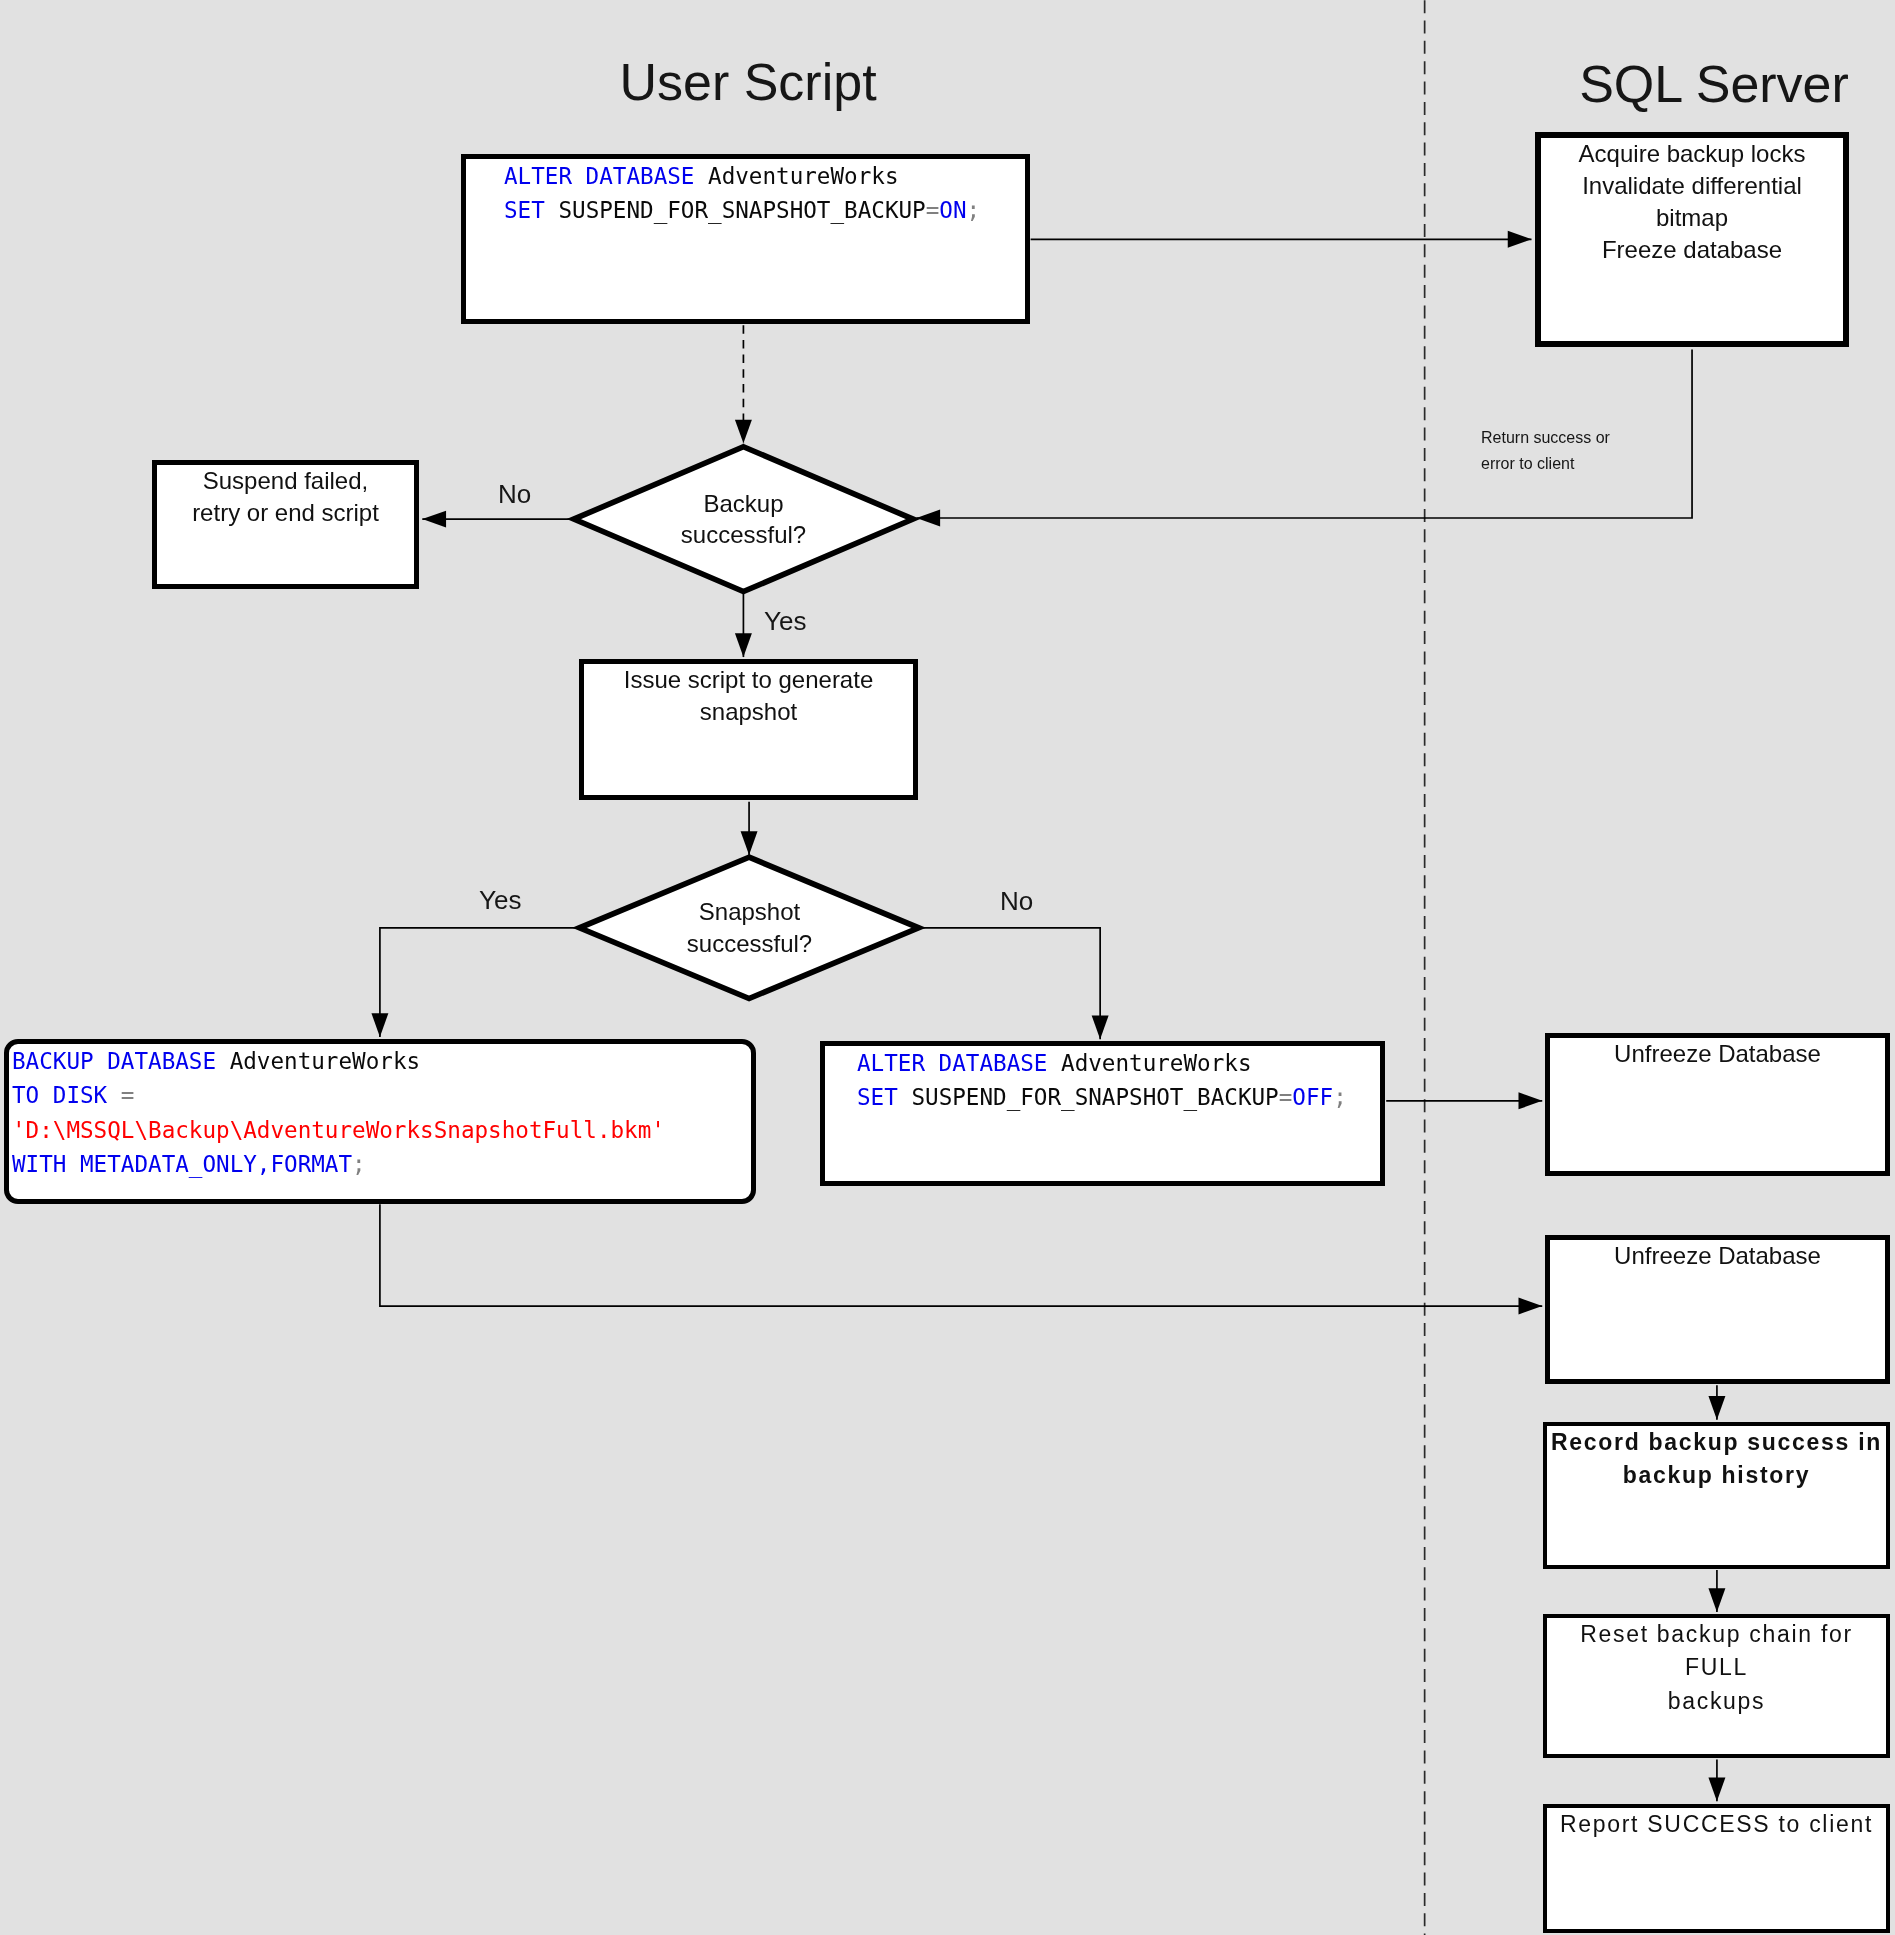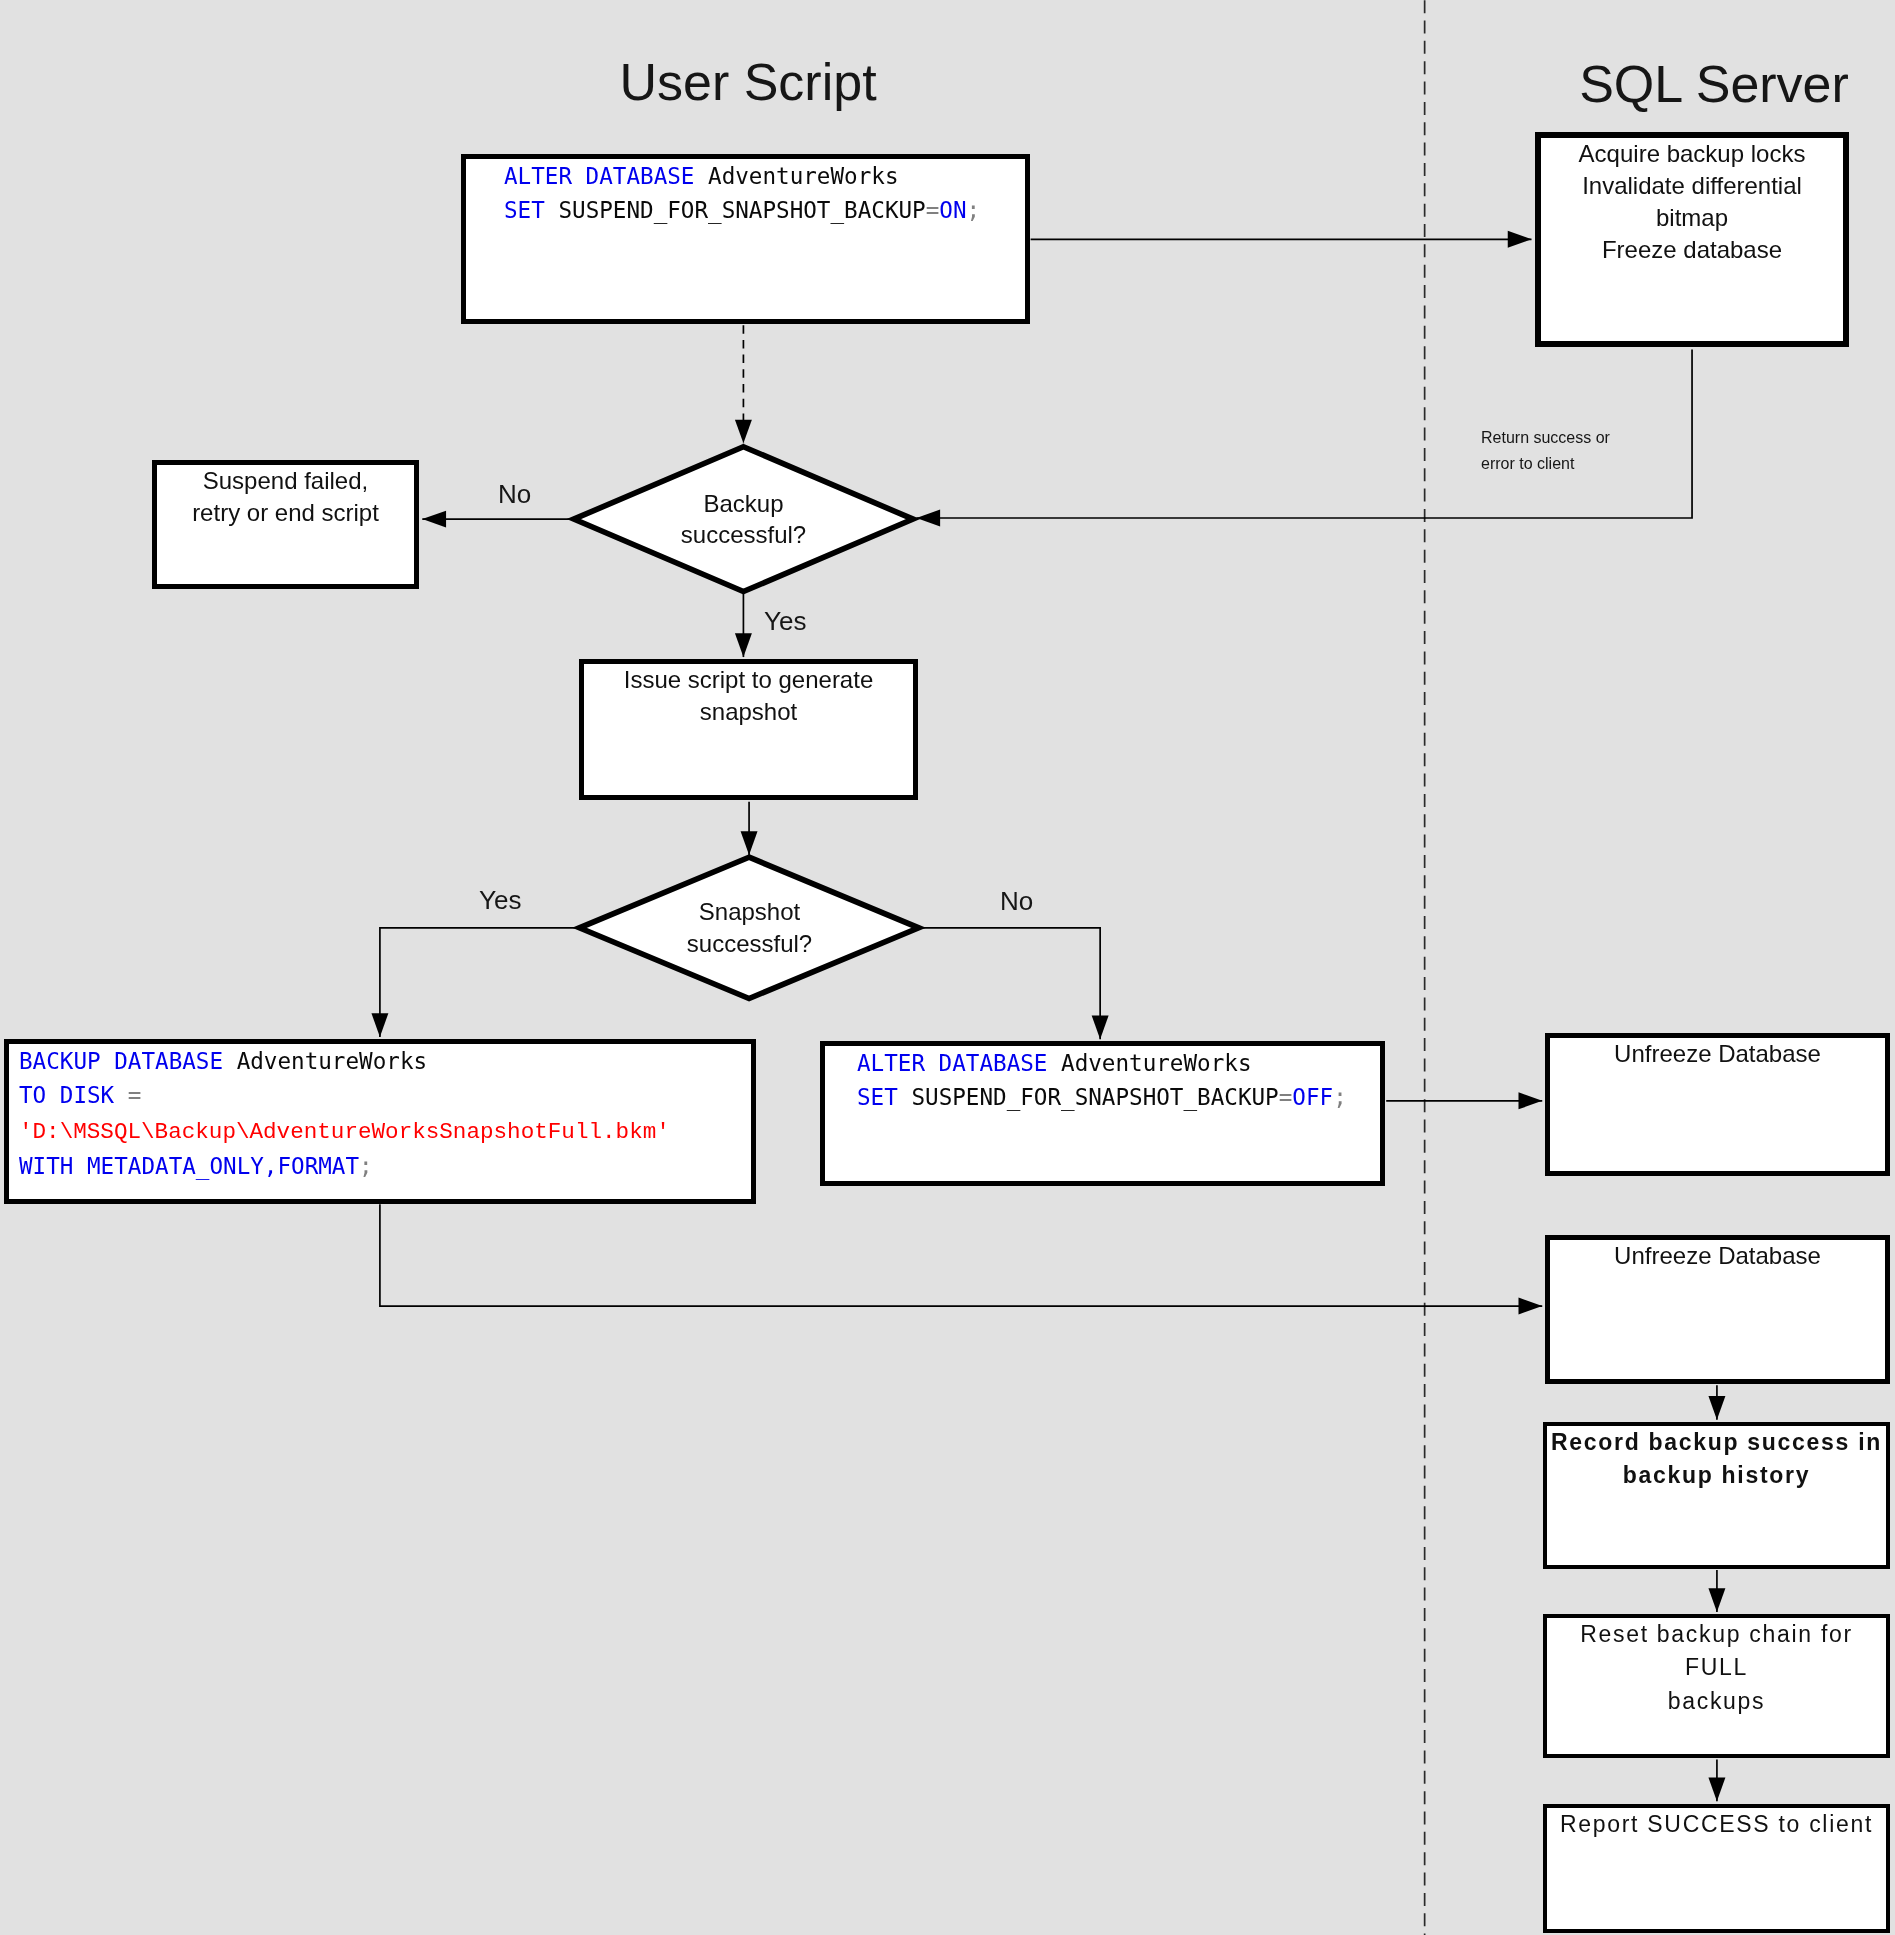--- a/index.html
+++ b/index.html
@@ -15,21 +15,21 @@
   .edge.dash{stroke-dasharray:15 11;}
   .separator{stroke:#2a2a2a;stroke-width:3;stroke-dasharray:23 13;fill:none;}
   .diamond{fill:var(--box-fill);stroke:var(--box-border);stroke-width:10;}
   .title{position:absolute;font-size:52px;color:var(--text);text-align:center;width:396px;}
   .box{position:absolute;background:var(--box-fill);border:5.7px solid var(--box-border);
        box-sizing:border-box;display:flex;flex-direction:column;align-items:center;
        justify-content:flex-start;text-align:center;font-size:24px;line-height:1.33;color:#111;}
   .box.code{align-items:flex-start;text-align:left;
        font-family:"DejaVu Sans Mono","Liberation Mono",monospace;font-size:22.6px;line-height:1.52;}
   .box.wide{font-size:23px;letter-spacing:1.7px;border-width:4.5px;line-height:1.45;}
-  .kw{color:var(--keyword);} .id{color:var(--identifier);} .op{color:var(--operator);} .str{color:var(--string);font-family:Liberation Mono, monospace;}
+  .kw{color:var(--keyword);} .id{color:var(--identifier);} .op{color:var(--operator);} .str{color:var(--string);}
   .dlabel{position:absolute;display:flex;flex-direction:column;align-items:center;
           justify-content:center;text-align:center;font-size:24px;line-height:1.3;color:#111;}
   .lbl{position:absolute;font-size:26px;color:var(--text);}
   .note{position:absolute;font-size:16px;line-height:1.6;color:var(--text);}
   .code-line{white-space:pre;}
 </style>
 </head>
 <body>
 
 <div class="canvas">
@@ -88,21 +88,21 @@
   </div>
 
   <div class="dlabel" style="left:608px;top:878px;width:283px;height:99px;">
     <div>Snapshot</div>
     <div>successful?</div>
   </div>
 
   <div class="lbl" style="left:479px;top:885px;">Yes</div>
   <div class="lbl" style="left:1000px;top:886px;">No</div>
 
-  <div class="box code" style="left:4px;top:1039px;width:752px;height:165px;padding-left:10px;">
+  <div class="box code" style="left:4px;top:1039px;width:752px;height:165px;padding-left:3px;border-radius:14px;">
     <div class="code-line"><span class="kw">BACKUP DATABASE </span><span class="id">AdventureWorks</span></div>
     <div class="code-line"><span class="kw">TO DISK </span><span class="op">=</span></div>
     <div class="code-line"><span class="str">'D:\MSSQL\Backup\AdventureWorksSnapshotFull.bkm'</span></div>
     <div class="code-line"><span class="kw">WITH METADATA_ONLY,FORMAT</span><span class="op">;</span></div>
   </div>
 
   <div class="box code" style="left:820px;top:1041px;width:565px;height:145px;padding-left:32px;">
     <div class="code-line"><span class="kw">ALTER DATABASE </span><span class="id">AdventureWorks</span></div>
     <div class="code-line"><span class="kw">SET </span><span class="id">SUSPEND_FOR_SNAPSHOT_BACKUP</span><span class="op">=</span><span class="kw">OFF</span><span class="op">;</span></div>
   </div>

